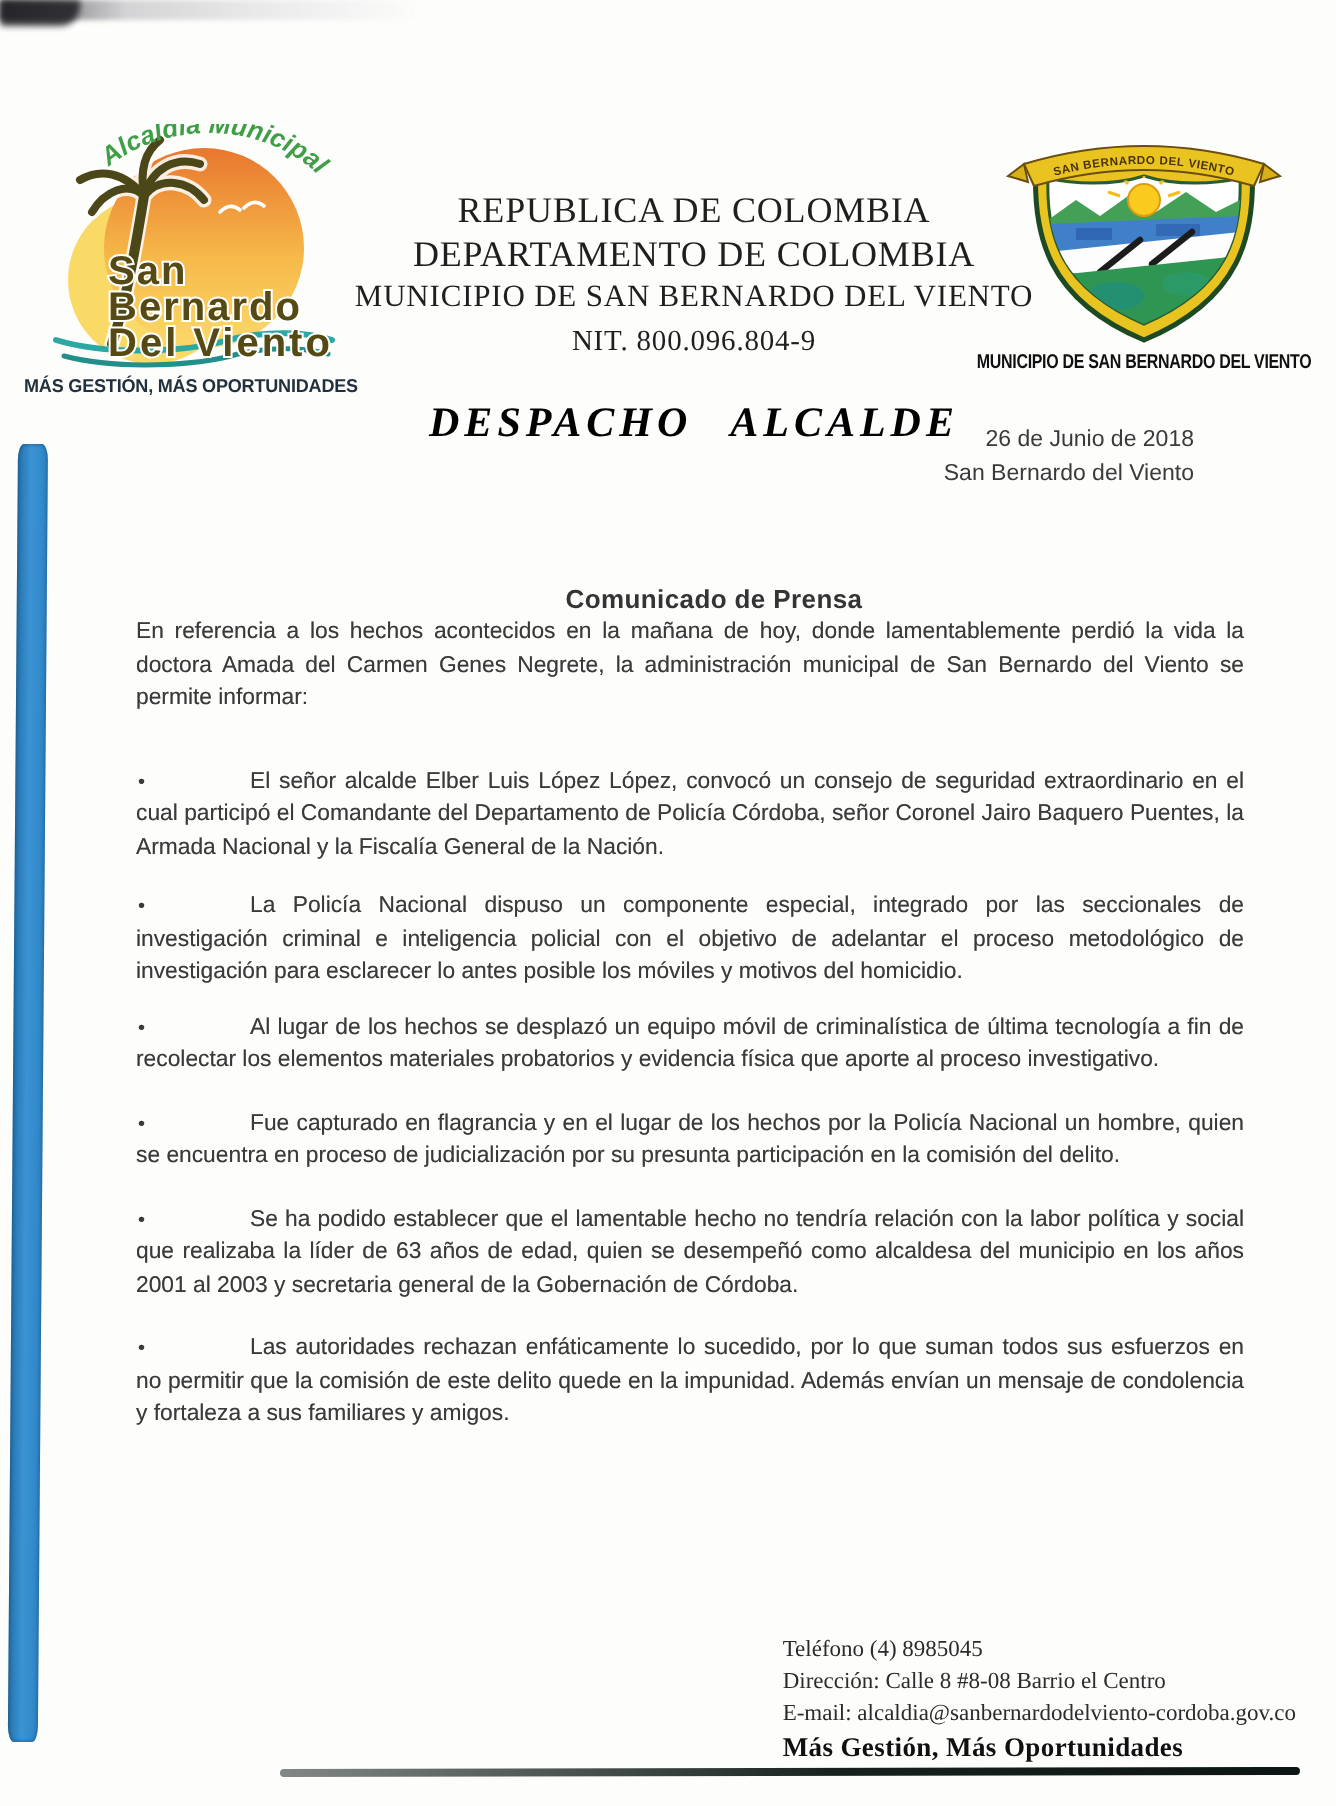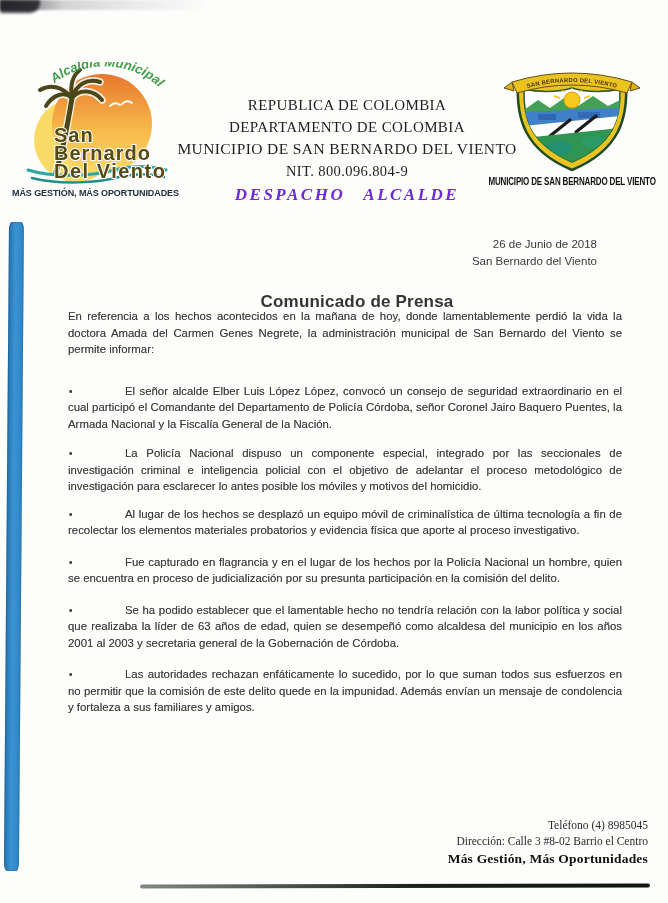--- a/index.html
+++ b/index.html
@@ -16,58 +16,58 @@
   .scan-corner-blob { position:absolute; left:0; top:0; width:40px; height:13px;
     background:#1d1d22; filter:blur(1.6px); opacity:.85; border-radius:0 0 10px 2px; }
   .blue-stripe { position:absolute; left:9px; top:222px; width:15px; height:649px;
     background:linear-gradient(90deg,#2573ad,#3b93d4 45%,var(--stripe_blue,#2e85c5));
     border-radius:3px/8px; transform:rotate(.45deg); transform-origin:top center;
     box-shadow:inset 0 0 2px rgba(10,40,70,.55); }
 
   
   .letterhead { position:absolute; left:174px; top:94px; width:346px; text-align:center;
     font-family:"Liberation Serif", serif; color:#1f1f1f; }
-  .lh-line { line-height:22px; font-size:15px; letter-spacing:.4px; white-space:nowrap; }
+  .lh-line { line-height:22px; font-size:18px; letter-spacing:.4px; white-space:nowrap; }
   .lh-line.muni { font-size:15.5px; }
   .lh-line.nit  { font-size:14.5px;text-align:center; }
-  .lh-office { margin-top:0; line-height:26px; font-size:17px; font-weight:bold; font-style:italic;
-    letter-spacing:2.5px; word-spacing:12px; color:#6d28d9; white-space:nowrap; }
+  .lh-office { margin-top:16px; line-height:26px; font-size:21px; font-weight:bold; font-style:italic;
+    letter-spacing:2.5px; word-spacing:12px; color:#000000; white-space:nowrap; }
 
   
   .logo-svg { position:absolute; left:14px; top:62px; width:182px; height:126px; }
   .logo-slogan { position:absolute; left:12px; top:188px; width:188px; font-size:9.3px;
     font-weight:bold; color:#22303c; white-space:nowrap; transform:scaleX(.97);
     transform-origin:left; letter-spacing:-.1px; }
 
   
   .crest-svg { position:absolute; left:498px; top:60px; width:148px; height:114px; }
   .crest-caption { position:absolute; left:468px; top:176px; width:204px; text-align:center;
     font-size:10px; font-weight:bold; color:#101010; white-space:nowrap;
     transform:scaleX(.8); transform-origin:center; letter-spacing:-.2px; }
 
   
-  .dateline { position:absolute; right:71px; top:236px; text-align:right;
+  .dateline { position:absolute; right:71px; top:212px; text-align:right;
     font-size:11.5px; line-height:16.5px; color:#3a3a3a; }
   .doc-title { position:absolute; left:68px; top:292px; width:552px; text-align:center;
-    text-indent:26px; font-weight:bold; font-size:17px; letter-spacing:.2px; color:#343434; }
+    text-indent:26px; font-weight:bold; font-size:13px; letter-spacing:.2px; color:#343434; }
 
   
   .body-text { position:absolute; left:68px; top:308px; width:554px;
     font-size:11.4px; line-height:16.5px; text-align:justify; color:#3a3a3a;
     text-shadow:0 0 .3px rgba(58,58,58,.5); }
   .body-text p { margin:0 0 15px 0; }
   .p-intro { margin-bottom:25px !important; }
   .bullet { position:relative; text-indent:57px; }
   .bullet .dot { position:absolute; left:1px; top:1px; text-indent:0; font-size:10px; }
   .m13 { margin-bottom:13px !important; }
   .m11 { margin-bottom:11px !important; }
   .m15 { margin-bottom:15px !important; }
 
   
-  .footer-block { position:absolute; right:20px; top:818px; text-align:right;
+  .footer-block { position:absolute; right:20px; top:818px; text-align:left;
     font-family:"Liberation Serif", serif; font-size:11.5px; line-height:15.8px; color:#2b2b2b; }
   .footer-slogan { font-size:13.5px; font-weight:bold; margin-top:1px; letter-spacing:.2px; color:#101010; }
   .footer-rule { position:absolute; left:140px; top:884px; width:510px; height:4px;
     background:linear-gradient(to right, rgba(27,40,36,.55), var(--footer_rule,#16211d) 55%, #0c1513);
     border-radius:2px; transform:rotate(-.12deg); }
 
   svg text { font-family:"Liberation Sans", sans-serif; }
 </style>
 </head>
 <body>
@@ -192,18 +192,19 @@
     <p class="bullet m13"><span class="dot">•</span><span>El señor alcalde Elber Luis López López, convocó un consejo de seguridad extraordinario en el cual participó el Comandante del Departamento de Policía Córdoba, señor Coronel Jairo Baquero Puentes, la Armada Nacional y la Fiscalía General de la Nación.</span></p>
     <p class="bullet m11"><span class="dot">•</span><span>La Policía Nacional dispuso un componente especial, integrado por las seccionales de investigación criminal e inteligencia policial con el objetivo de adelantar el proceso metodológico de investigación para esclarecer lo antes posible los móviles y motivos del homicidio.</span></p>
     <p class="bullet m15"><span class="dot">•</span><span>Al lugar de los hechos se desplazó un equipo móvil de criminalística de última tecnología a fin de recolectar los elementos materiales probatorios y evidencia física que aporte al proceso investigativo.</span></p>
     <p class="bullet m15"><span class="dot">•</span><span>Fue capturado en flagrancia y en el lugar de los hechos por la Policía Nacional un hombre, quien se encuentra en proceso de judicialización por su presunta participación en la comisión del delito.</span></p>
     <p class="bullet m15"><span class="dot">•</span><span>Se ha podido establecer que el lamentable hecho no tendría relación con la labor política y social que realizaba la líder de 63 años de edad, quien se desempeñó como alcaldesa del municipio en los años 2001 al 2003 y secretaria general de la Gobernación de Córdoba.</span></p>
     <p class="bullet"><span class="dot">•</span><span>Las autoridades rechazan enfáticamente lo sucedido, por lo que suman todos sus esfuerzos en no permitir que la comisión de este delito quede en la impunidad. Además envían un mensaje de condolencia y fortaleza a sus familiares y amigos.</span></p>
   </div>
 
   <div class="footer-block">
     <div>Teléfono  (4) 8985045</div>
-    <div>Dirección: Calle 3 #8-02 Barrio el Centro</div>
+    <div>Dirección: Calle 8 #8-08 Barrio el Centro</div>
+    <div>E-mail: alcaldia@sanbernardodelviento-cordoba.gov.co</div>
     <div class="footer-slogan">Más Gestión, Más Oportunidades</div>
   </div>
   <div class="footer-rule"></div>
 
 </div>
 
 </body></html>

